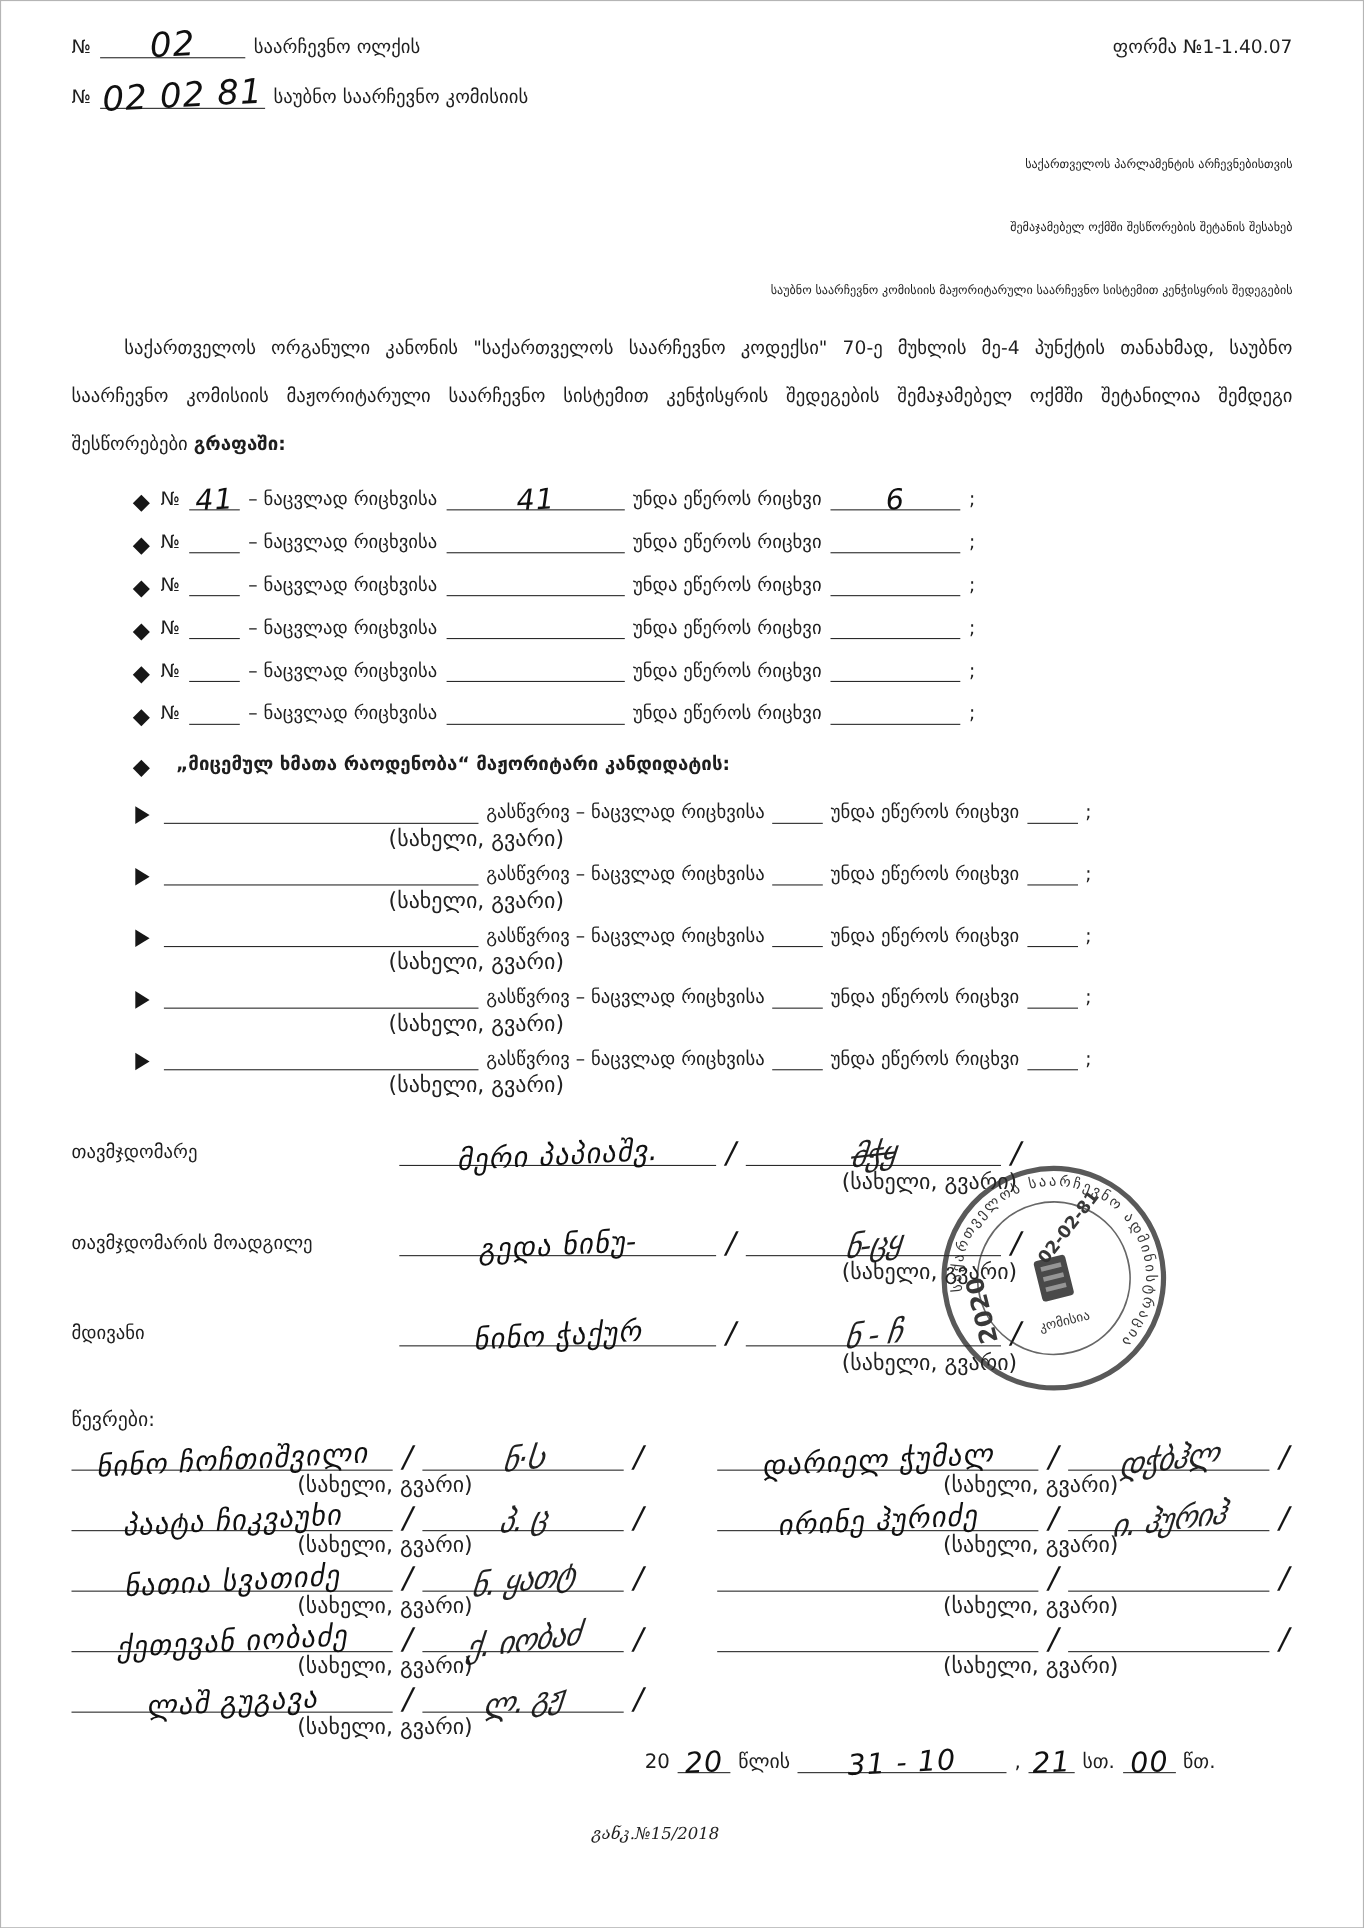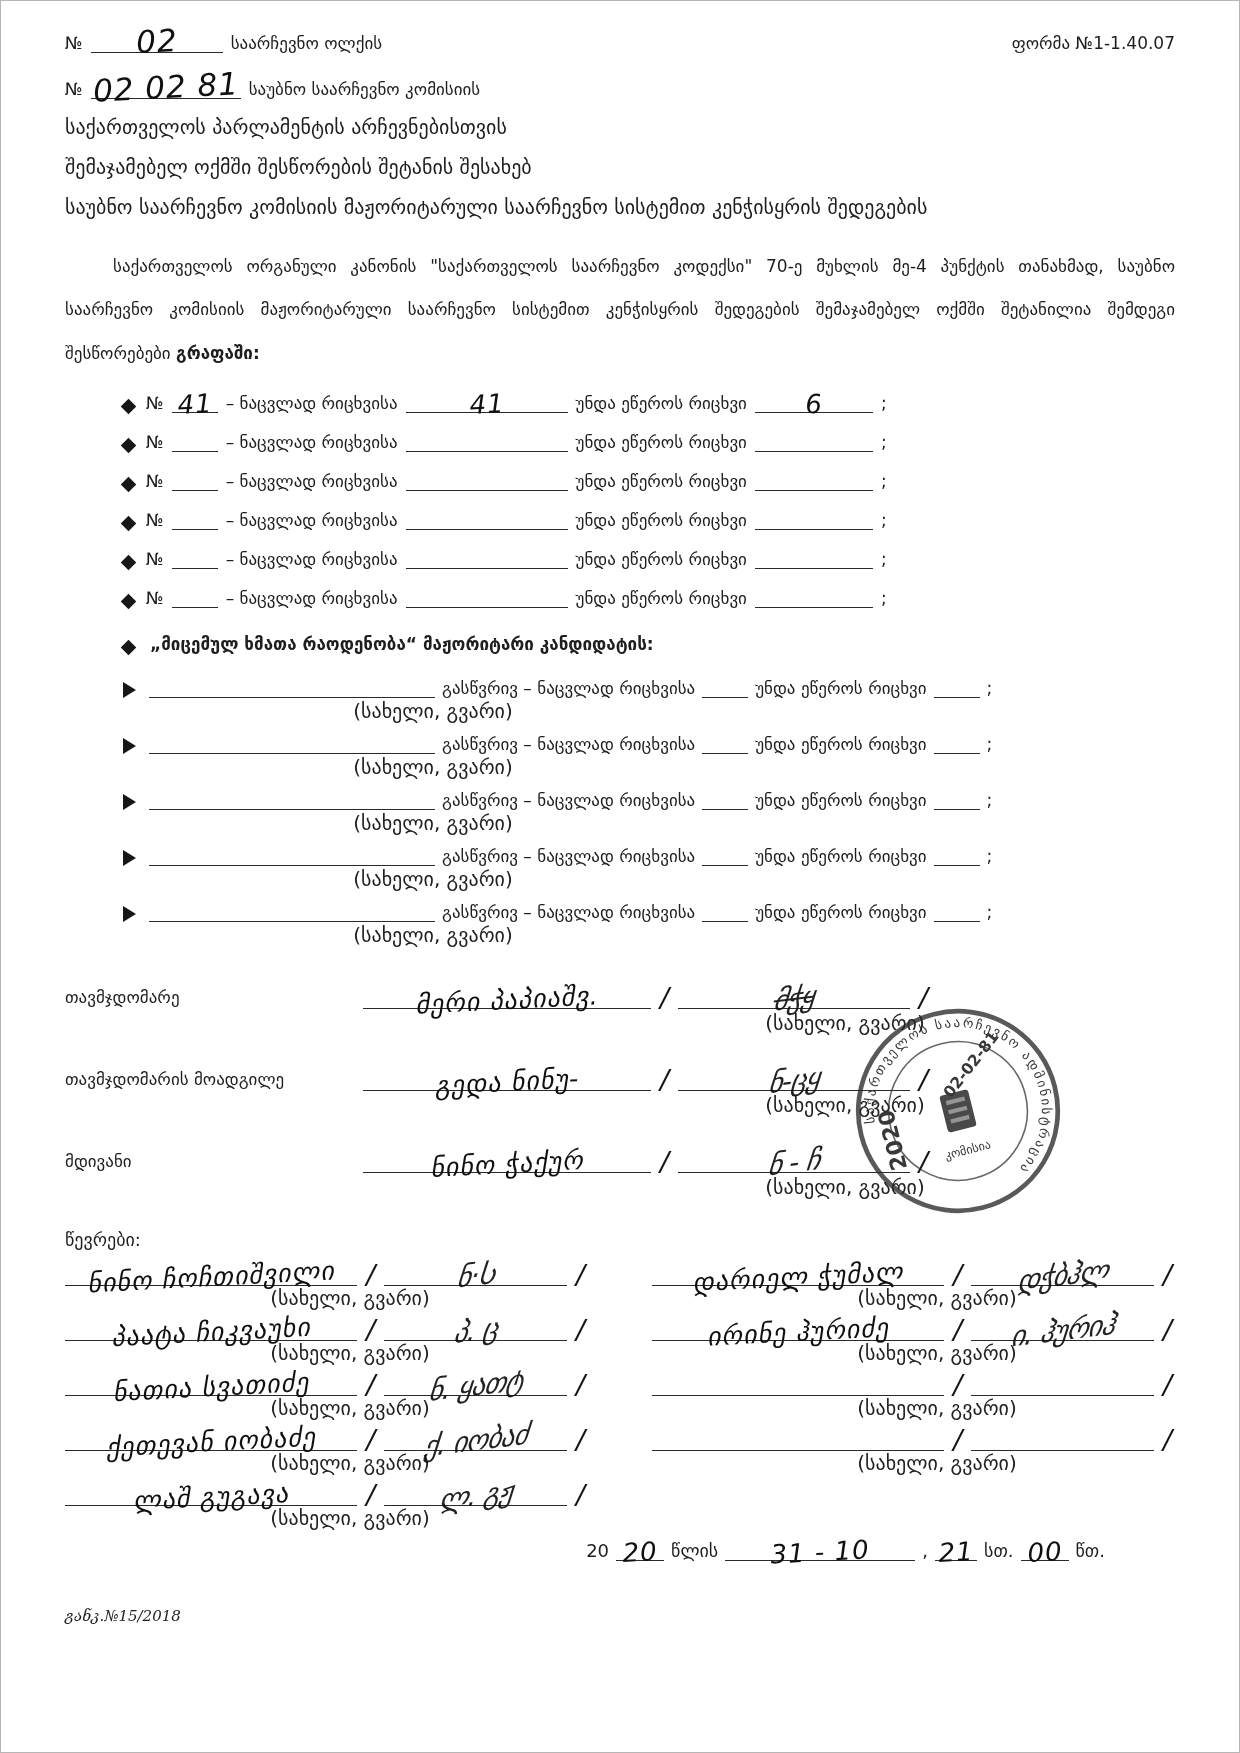--- a/index.html
+++ b/index.html
@@ -27,32 +27,32 @@
   
   .hdr-row1 { display:flex; justify-content:space-between; align-items:flex-end; }
   .hdr-left { display:flex; align-items:flex-end; gap:8px; }
   .hdr-row2 { display:flex; align-items:flex-end; gap:8px; margin-top:24px; }
   .no-blank { width:132px; }
   .precinct-blank { width:150px; }
   .form-label { font-size:17px; }
 
   
   .title { text-align:center; font-size:27px; font-weight:bold; margin:38px 0 0 0; letter-spacing:.5px; }
-  .subtitle { text-align:left; margin:16px 0 0 0; font-size:20px; }
+  .subtitle { text-align:right; margin:44px 0 0 0; font-size:11px; }
   .intro { margin:26px 0 0 0; text-align:justify; line-height:2.55; text-indent:48px; }
   .intro b { font-weight:bold; }
 
   
   .corr-list { margin-top:16px; padding-left:58px; }
   .corr-row { display:flex; align-items:flex-end; gap:8px; margin-bottom:17px; }
   .corr-no { width:46px; }
   .corr-instead { width:162px; }
   .corr-should { width:118px; }
 
-  .votes-heading { display:flex; align-items:flex-end; gap:12px; padding-left:58px; margin:26px 0 22px 0; font-weight:bold; }
+  .votes-heading { display:flex; align-items:flex-end; gap:22px; padding-left:58px; margin:26px 0 22px 0; font-weight:bold; }
 
   
   .cand-list { padding-left:58px; }
   .cand-row { margin-bottom:9px; }
   .cand-line { display:flex; align-items:flex-end; gap:7px; }
   .cand-name { width:286px; }
   .cand-small { width:46px; }
   .cand-caption { margin:1px 0 0 190px; width:240px; text-align:center; }
 
   
@@ -75,21 +75,21 @@
 
   
   .stamp { position:absolute; left:788px; top:18px; width:210px; height:212px; transform:rotate(-14deg); opacity:.9; pointer-events:none; }
 
   
   .date-line { display:flex; align-items:flex-end; justify-content:flex-end; gap:7px; padding-right:70px; font-size:18px; }
   .date-b-year { width:48px; }
   .date-b-date { width:190px; }
   .date-b-hour { width:42px; }
   .date-b-min  { width:48px; }
-  .doc-ref { text-align:left; font-family:"DejaVu Serif", serif; font-style:italic; font-size:15px; margin-top:46px; padding-right:48px; }
+  .doc-ref { text-align:center; font-family:"DejaVu Serif", serif; font-style:italic; font-size:15px; margin-top:46px; padding-right:48px; }
 </style>
 </head>
 <body>
 
 <div class="page">
 
   <div class="hdr-row1">
     <div class="hdr-left">
       <span>№</span>
       <span class="blank no-blank">

